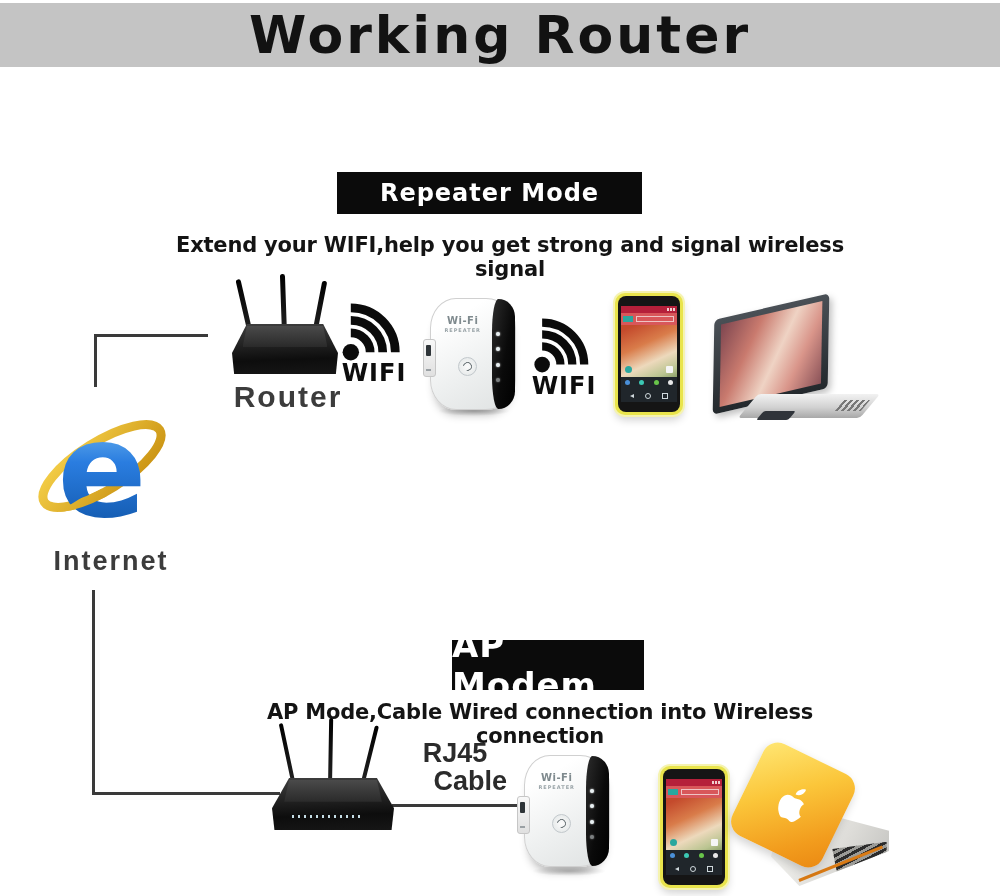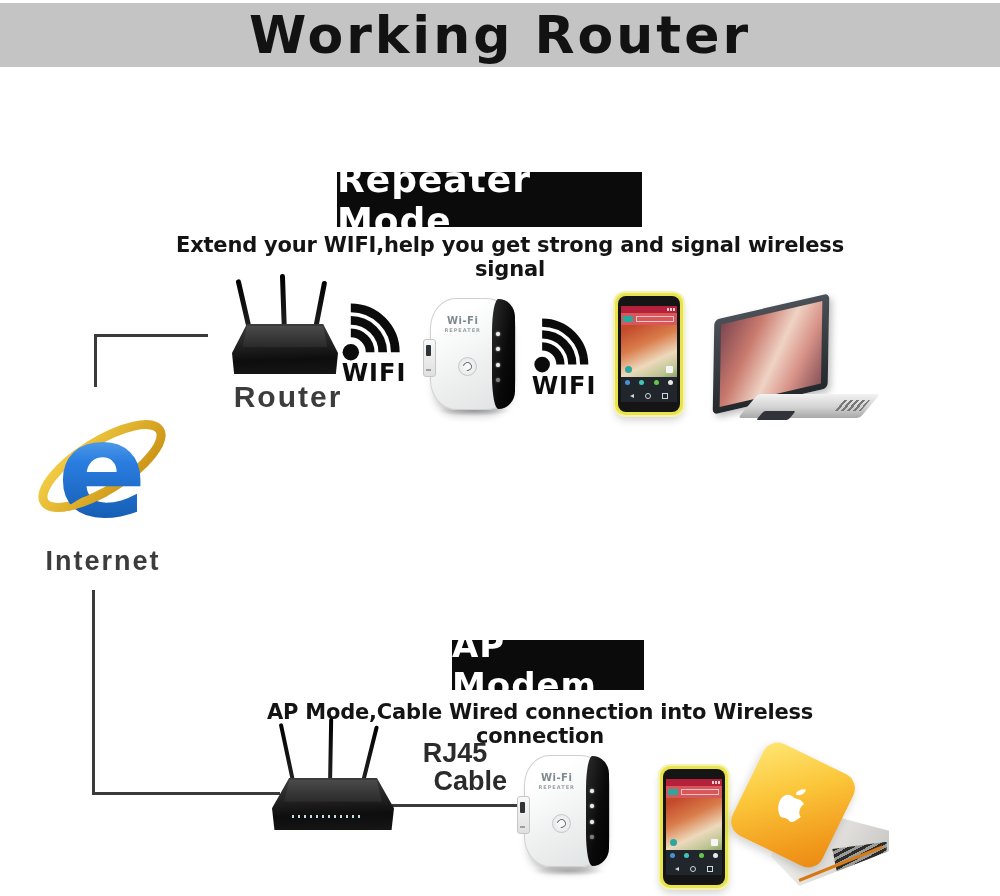--- a/index.html
+++ b/index.html
@@ -5,29 +5,29 @@
   html,body{margin:0;padding:0;background:#ffffff;}
   #canvas{position:relative;width:1000px;height:896px;background:#ffffff;overflow:hidden;
           font-family:"DejaVu Sans",sans-serif;}
 
   
   .gray-banner{position:absolute;left:0;right:0;top:3px;height:64px;background:var(--banner_bg,#c4c4c4);
     display:flex;align-items:center;justify-content:center;}
   .gray-banner span{font-size:52px;font-weight:800;letter-spacing:3px;color:var(--banner_text,#121212);}
   .black-banner{position:absolute;background:var(--heading_bg,#0b0b0b);color:var(--heading_text,#fff);
     display:flex;align-items:center;justify-content:center;font-weight:800;}
-  #repeater-banner{left:337px;top:172px;width:305px;height:55px;font-size:36px;letter-spacing:1px;justify-content:center;}
+  #repeater-banner{left:337px;top:172px;width:305px;height:42px;font-size:24px;letter-spacing:1px;justify-content:center;}
   #ap-banner{left:452px;top:640px;width:192px;height:50px;font-size:34px;letter-spacing:1px;}
   .subtitle{position:absolute;font-weight:bold;color:#141414;text-align:center;letter-spacing:-0.2px;}
   #subtitle-repeater{left:145px;top:233px;width:730px;font-size:21px;}
   #subtitle-ap{left:210px;top:700px;width:660px;font-size:21px;}
   .dev-label{position:absolute;font-family:"Liberation Sans",sans-serif;font-weight:bold;
     color:var(--label_text,#3c3c3c);letter-spacing:2px;text-align:center;}
   #router-label{left:226px;top:380px;width:124px;font-size:30px;text-align:center;}
-  #internet-label{left:28px;top:546px;width:150px;font-size:27px;}
+  #internet-label{left:36px;top:546px;width:150px;font-size:27px;}
   #modem-label{left:270px;top:837px;width:134px;font-size:31px;color:#1e1e1e;}
   .wifi-text{position:absolute;font-weight:800;color:#0d0d0d;font-size:24px;letter-spacing:1px;text-align:center;}
   #wifi-text-1{left:337px;top:359px;width:74px;}
   #wifi-text-2{left:527px;top:372px;width:74px;}
   #rj45-label{position:absolute;left:403px;top:739px;width:104px;text-align:center;
     font-family:"Liberation Sans",sans-serif;font-weight:bold;font-size:27px;line-height:28px;color:#2b2b2b;}
 
   
   .line{position:absolute;background:var(--line,#3a3a3a);}
   #line-top-h{left:94px;top:334px;width:114px;height:3px;}

